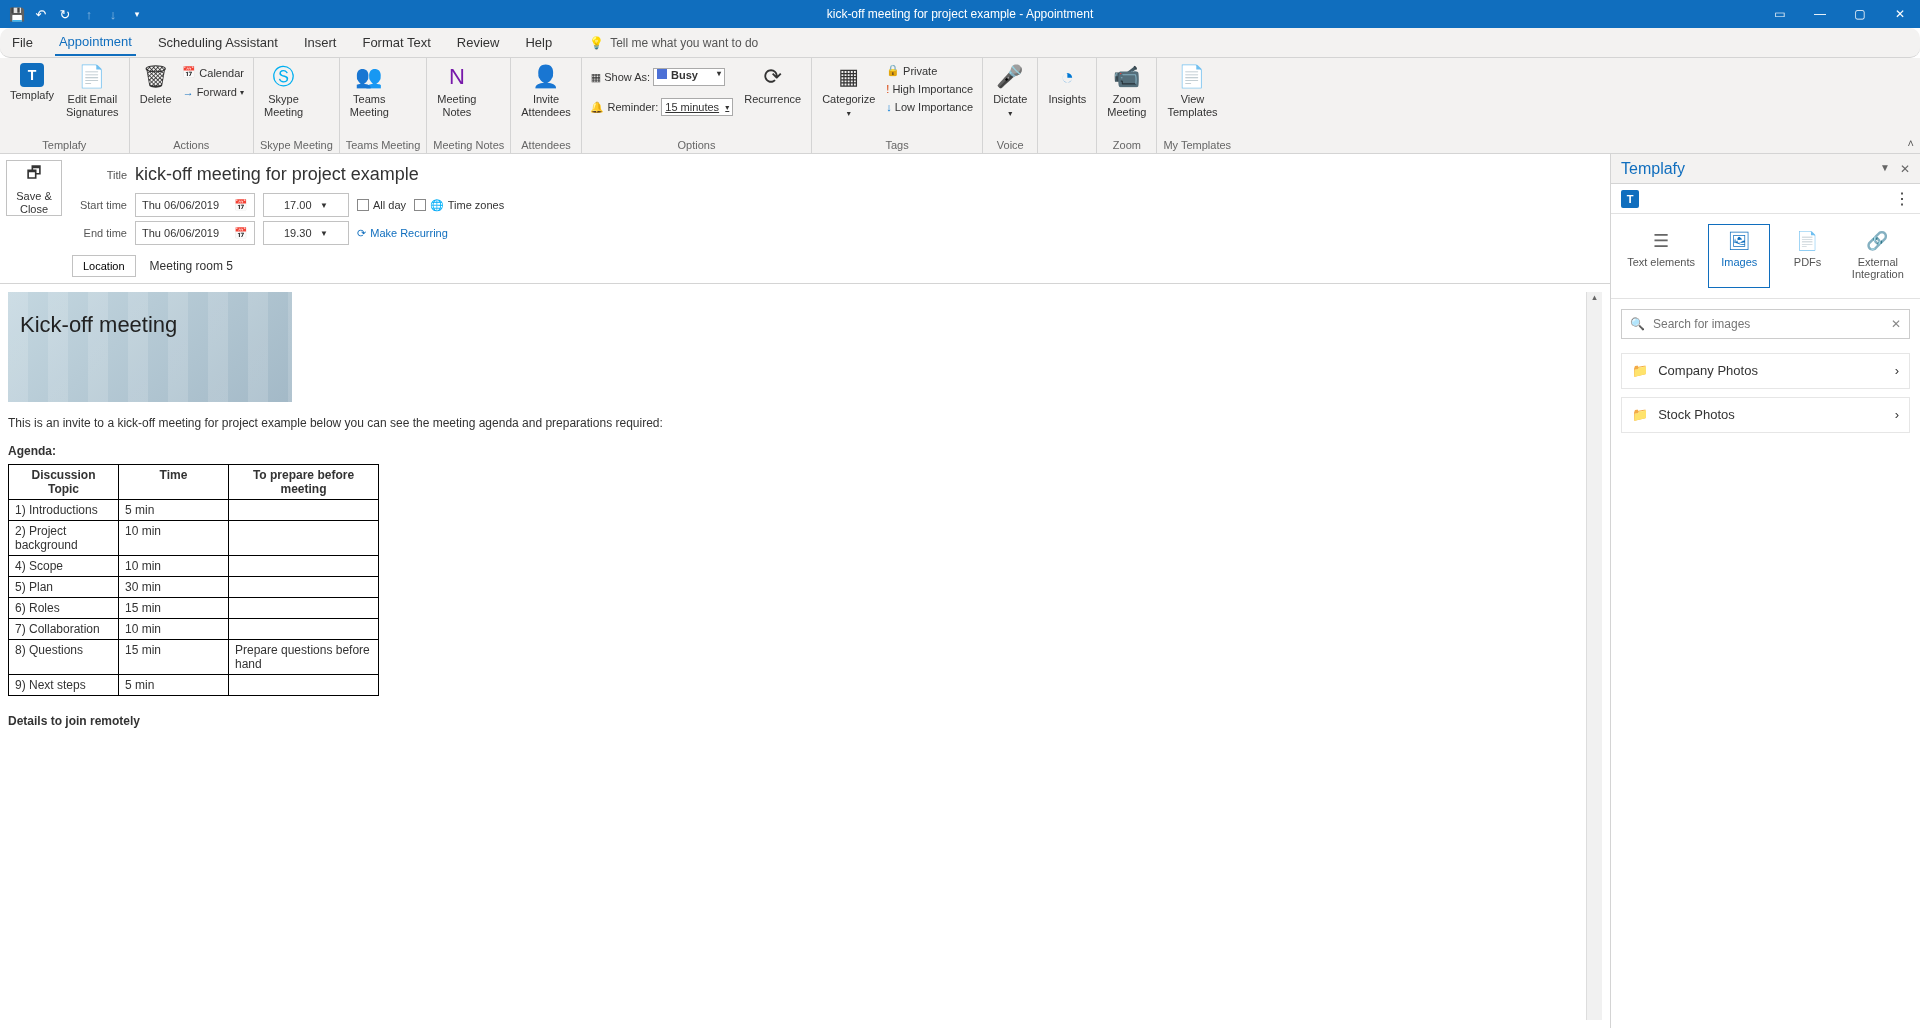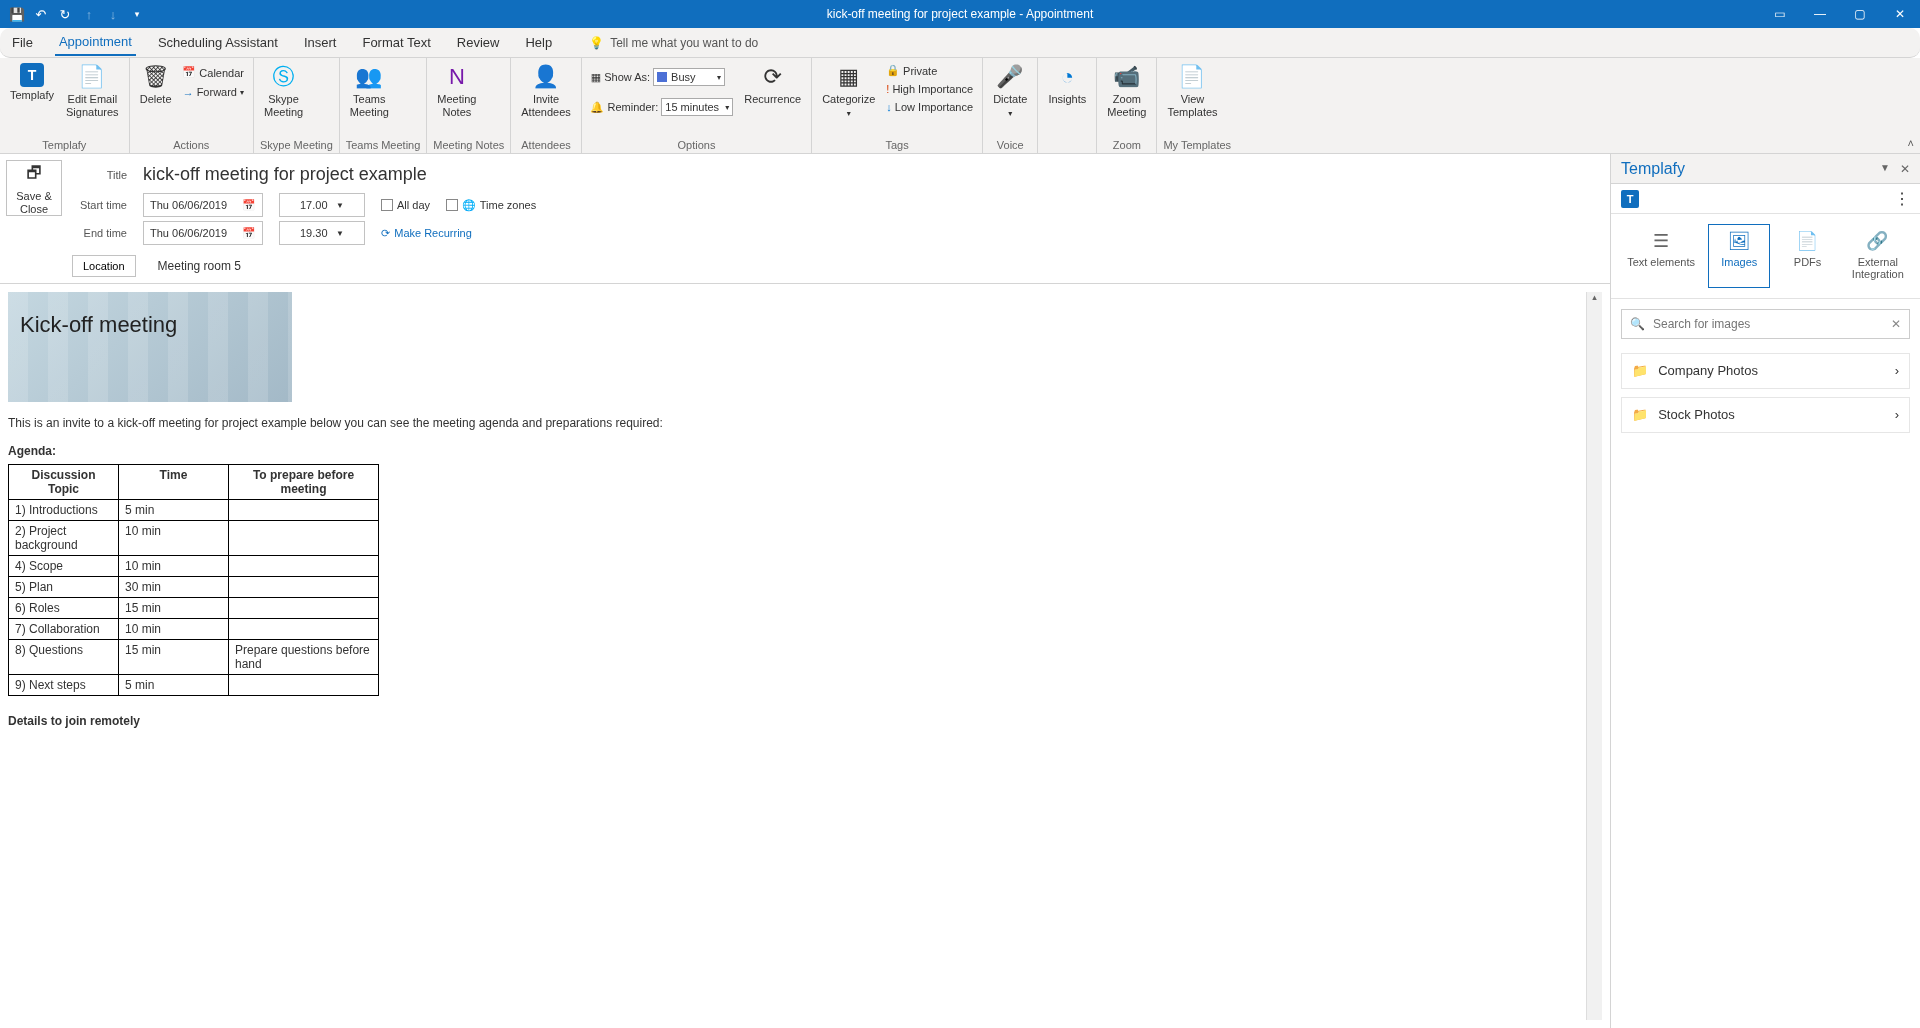--- a/index.html
+++ b/index.html
@@ -22,32 +22,32 @@
 
 .ribbon { background: #f3f2f1; border-bottom: 1px solid #d4d4d4; height: 96px; display: flex; position: relative; }
 .ribbon-group { border-right: 1px solid #d4d4d4; display: flex; flex-direction: column; padding: 2px 6px 0; }
 .ribbon-group-body { flex: 1; display: flex; align-items: flex-start; gap: 4px; }
 .ribbon-group-label { text-align: center; font-size: 11px; color: #666; padding: 2px 0; }
 .ribbon-btn-lg { display: flex; flex-direction: column; align-items: center; justify-content: flex-start; padding: 3px 4px; cursor: pointer; min-width: 40px; }
 .ribbon-btn-lg .ic { width: 28px; height: 28px; display: flex; align-items: center; justify-content: center; font-size: 22px; margin-bottom: 2px; }
 .ribbon-btn-lg .lbl { font-size: 11px; text-align: center; line-height: 1.15; }
 .ribbon-mini { font-size: 11px; cursor: pointer; display: flex; align-items: center; gap: 3px; padding: 2px 3px; }
 .ribbon-col { display: flex; flex-direction: column; gap: 3px; justify-content: center; }
-.showas-select { width: 72px; font-size: 11px; border: 1px solid #aaa; height: 18px; display: inline-flex; align-items: center; padding: 0 3px; background: #fff; }
+.showas-select { width: 72px; font-size: 11px; border: 1px solid #aaa; height: 18px; display: inline-flex; padding: 0 3px; background: #fff; font-weight: bold; }
 .showas-select .swatch { width: 10px; height: 10px; background: #4c70d6; margin-right: 4px; }
-.reminder-select { width: 72px; font-size: 11px; border: 1px solid #aaa; height: 18px; display: inline-flex; align-items: center; padding: 0 3px; background: #fff; justify-content: space-between; }
+.reminder-select { width: 72px; font-size: 11px; border: 1px solid #aaa; height: 18px; display: inline-flex; align-items: center; padding: 0 3px; background: #fff; justify-content: space-between; text-decoration: underline; }
 .collapse-caret { position: absolute; right: 6px; bottom: 4px; font-size: 11px; color: #555; cursor: pointer; }
 
 
 .content { display: flex; height: calc(100vh - 154px); }
 .main { flex: 1; display: flex; flex-direction: column; overflow: hidden; position: relative; }
 .form { padding: 6px; border-bottom: 1px solid #d4d4d4; display: flex; gap: 10px; }
 .saveclose { border: 1px solid #c2c2c2; width: 56px; height: 56px; display: flex; flex-direction: column; align-items: center; justify-content: center; font-size: 11px; text-align: center; cursor: pointer; }
 .form-rows { flex: 1; display: flex; flex-direction: column; gap: 4px; }
-.form-row { display: flex; align-items: center; gap: 16px; }
+.form-row { display: flex; align-items: center; gap: 8px; }
 .form-label { width: 55px; text-align: right; font-size: 11px; color: #555; }
 .loc-btn { border: 1px solid #c2c2c2; padding: 4px 10px; font-size: 11px; cursor: pointer; background: #fff; }
 .title-input { flex: 1; font-size: 18px; color: #333; border: none; outline: none; padding: 4px 0; }
 .date-field { border: 1px solid #c2c2c2; height: 24px; width: 120px; display: flex; align-items: center; padding: 0 6px; font-size: 11px; justify-content: space-between; background: #fff; }
 .time-field { border: 1px solid #c2c2c2; height: 24px; width: 86px; display: flex; align-items: center; padding: 0 20px; font-size: 11px; justify-content: space-between; background: #fff; }
 .chk { display: flex; align-items: center; gap: 4px; font-size: 11px; }
 .chk-box { width: 12px; height: 12px; border: 1px solid #888; }
 .link-btn { color: #106ebe; font-size: 11px; display: flex; align-items: center; gap: 4px; cursor: pointer; }
 .loc-value { font-size: 12px; padding-left: 6px; }
 

